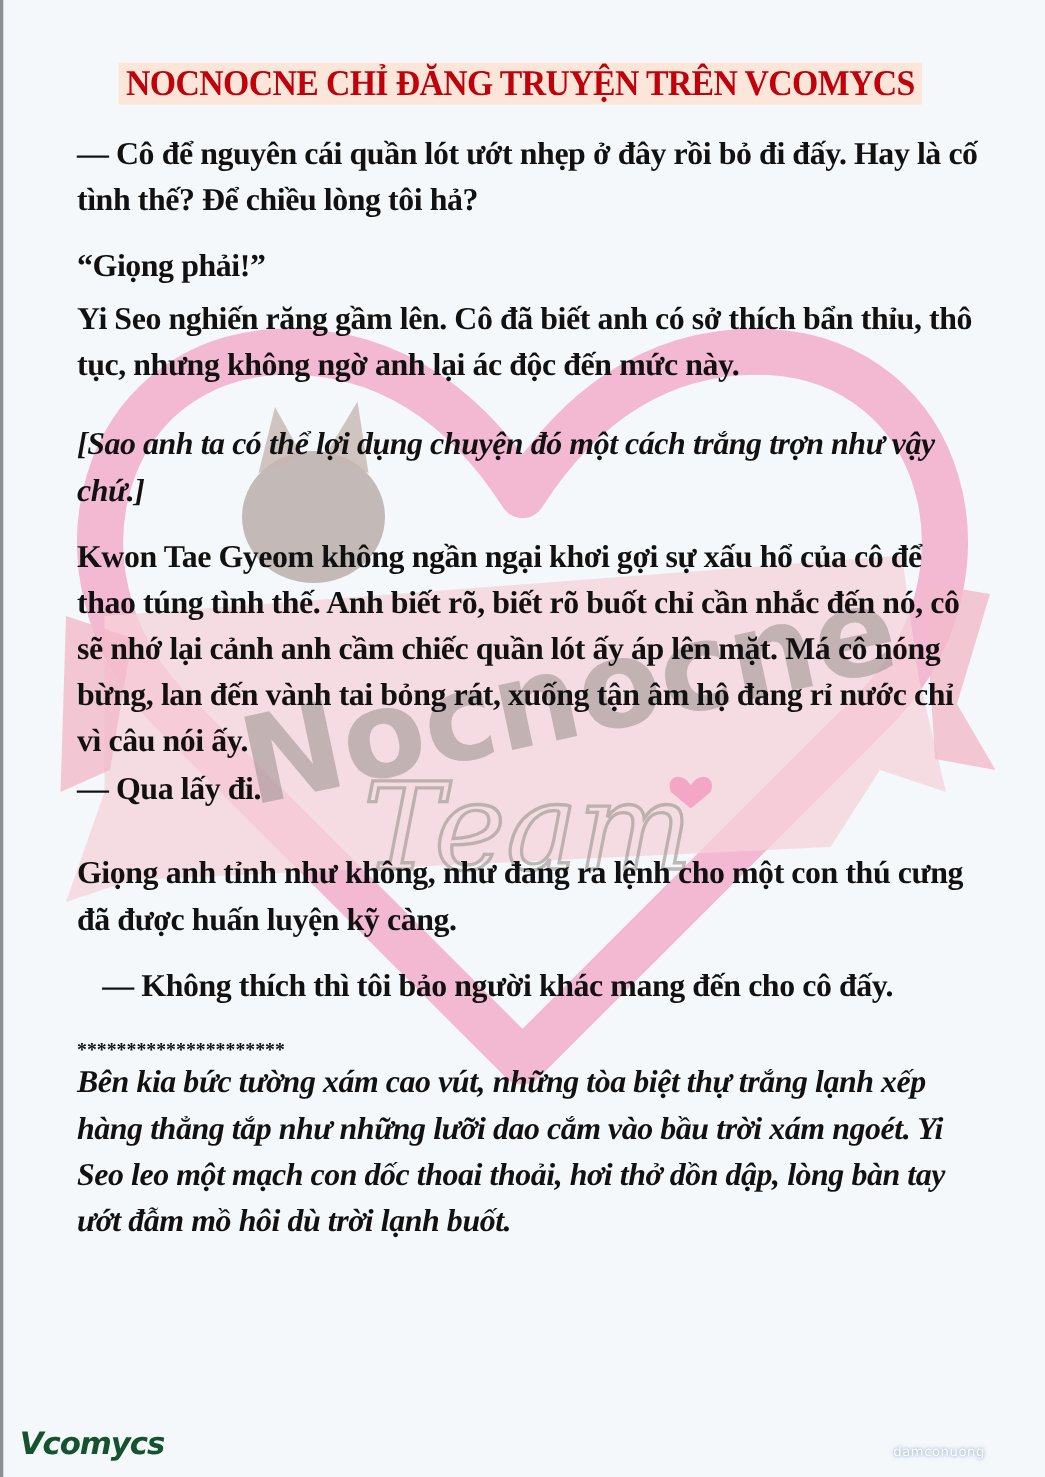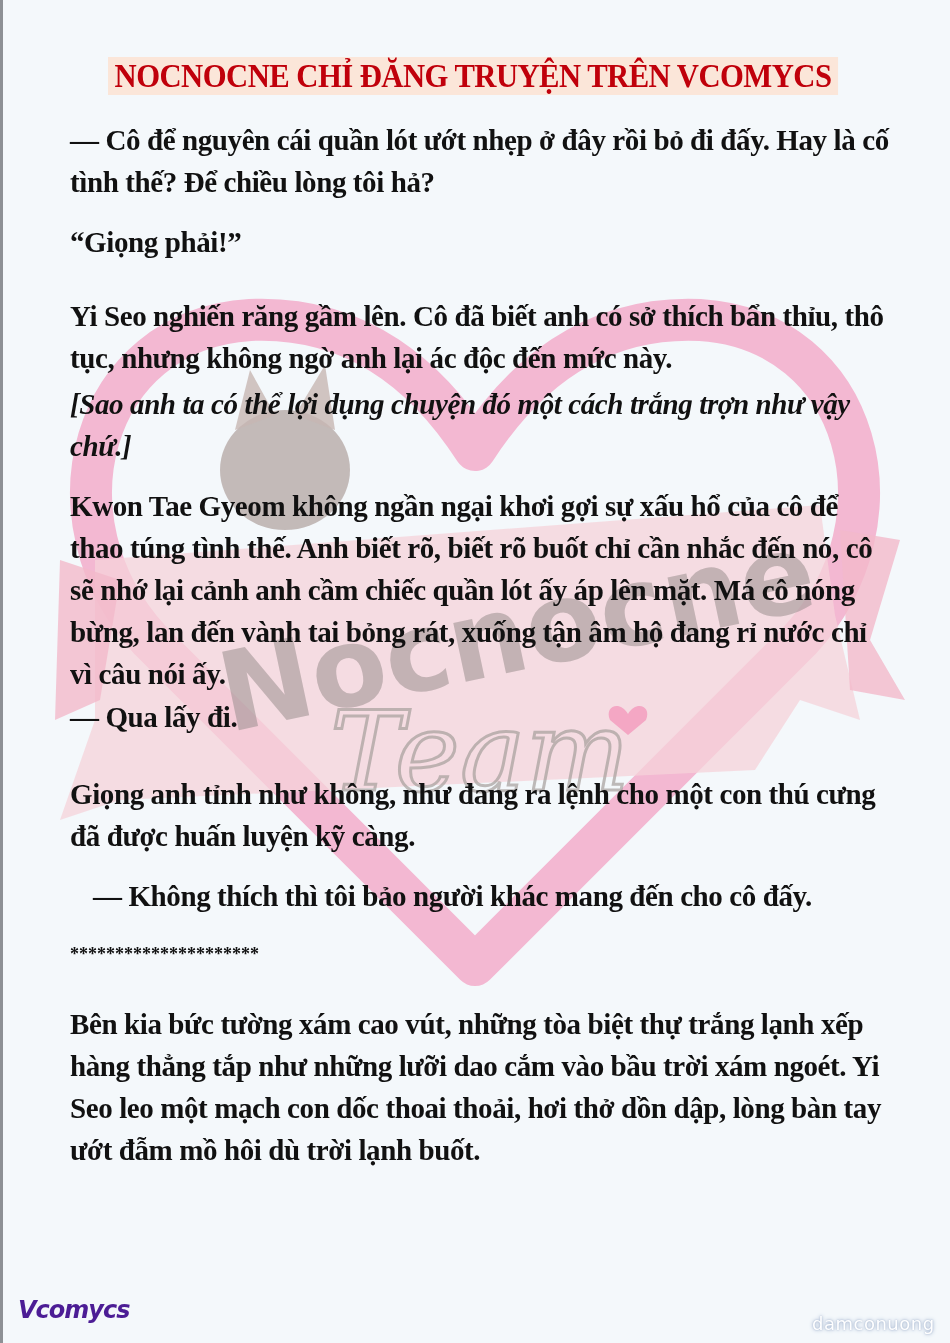--- a/index.html
+++ b/index.html
@@ -22,25 +22,25 @@
   .para {
     position:absolute; left:0; width:820px;
     font-size:29px; line-height:42px; color:#111; font-weight:bold;
     letter-spacing:-0.4px;
   }
   .para.italic { font-style:italic; }
   .stars { font-size:18px; letter-spacing:0; }
   .logo-vcomycs {
     position:absolute; left:18px; top:1296px;
     font-family:"DejaVu Sans", sans-serif; font-style:italic; font-weight:bold;
-    font-size:24px; color:#4c1d95; letter-spacing:-1px;
+    font-size:28px; color:#14532d; letter-spacing:-1px;
   }
   .logo-site {
     position:absolute; left:812px; top:1313px;
-    font-family:"DejaVu Sans", sans-serif; font-size:18px; color:#ffffff;
+    font-family:"DejaVu Sans", sans-serif; font-size:12px; color:#ffffff;
     text-shadow:0 0 2px #9fb0cc, 0 0 4px #9fb0cc;
     letter-spacing:0.5px;
   }
 </style>
 </head>
 <body>
 
 <div class="left-edge"></div>
 
 <svg class="watermark" viewBox="0 0 950 1343">
@@ -53,24 +53,24 @@
   <text x="215" y="680" font-family="DejaVu Sans, sans-serif" font-weight="bold" font-size="110" fill="#9c9090" opacity="0.55" transform="rotate(-12 470 640)">Nocnocne</text>
   <text x="330" y="790" font-family="DejaVu Serif, serif" font-style="italic" font-size="110" fill="none" stroke="#a69f9c" stroke-width="3" opacity="0.7">Team</text>
   <path d="M628 714 C620 700 604 706 610 720 L628 735 L646 720 C652 706 636 700 628 714 Z" fill="#f4a7c4"></path>
 </svg>
 
 <div class="banner">NOCNOCNE CHỈ ĐĂNG TRUYỆN TRÊN VCOMYCS</div>
 
 <div class="content">
   <div class="para" style="top:4px;">—  Cô để nguyên cái quần lót ướt nhẹp ở đây rồi bỏ đi đấy. Hay là cố tình thế? Để chiều lòng tôi hả?</div>
   <div class="para" style="top:106px;">“Giọng phải!”</div>
-  <div class="para" style="top:180px;">Yi Seo nghiến răng gầm lên. Cô đã biết anh có sở thích bẩn thỉu, thô tục, nhưng không ngờ anh lại ác độc đến mức này.</div>
+  <div class="para" style="top:154px;">Yi Seo nghiến răng gầm lên. Cô đã biết anh có sở thích bẩn thỉu, thô tục, nhưng không ngờ anh lại ác độc đến mức này.</div>
   <div class="para italic" style="top:268px;font-style:italic;">[Sao anh ta có thể lợi dụng chuyện đó một cách trắng trợn như vậy chứ.]</div>
   <div class="para" style="top:370px;">Kwon Tae Gyeom không ngần ngại khơi gợi sự xấu hổ của cô để thao túng tình thế. Anh biết rõ, biết rõ buốt chỉ cần nhắc đến nó, cô sẽ nhớ lại cảnh anh cầm chiếc quần lót ấy áp lên mặt. Má cô nóng bừng, lan đến vành tai bỏng rát, xuống tận âm hộ đang rỉ nước chỉ vì câu nói ấy.</div>
   <div class="para" style="top:581px;">— Qua lấy đi.</div>
   <div class="para" style="top:658px;">Giọng anh tỉnh như không, như đang ra lệnh cho một con thú cưng đã được huấn luyện kỹ càng.</div>
   <div class="para" style="top:760px;margin-left:23px;">— Không thích thì tôi bảo người khác mang đến cho cô đấy.</div>
   <div class="para stars" style="top:818px;">*********************</div>
-  <div class="para" style="top:888px;">Bên kia bức tường xám cao vút, những tòa biệt thự trắng lạnh xếp hàng thẳng tắp như những lưỡi dao cắm vào bầu trời xám ngoét. Yi Seo leo một mạch con dốc thoai thoải, hơi thở dồn dập, lòng bàn tay ướt đẫm mồ hôi dù trời lạnh buốt.</div>
+  <div class="para" style="top:848px;font-style:italic;">Bên kia bức tường xám cao vút, những tòa biệt thự trắng lạnh xếp hàng thẳng tắp như những lưỡi dao cắm vào bầu trời xám ngoét. Yi Seo leo một mạch con dốc thoai thoải, hơi thở dồn dập, lòng bàn tay ướt đẫm mồ hôi dù trời lạnh buốt.</div>
 </div>
 
 <div class="logo-vcomycs">Vcomycs</div>
 <div class="logo-site">damconuong</div>
 
 </body></html>

